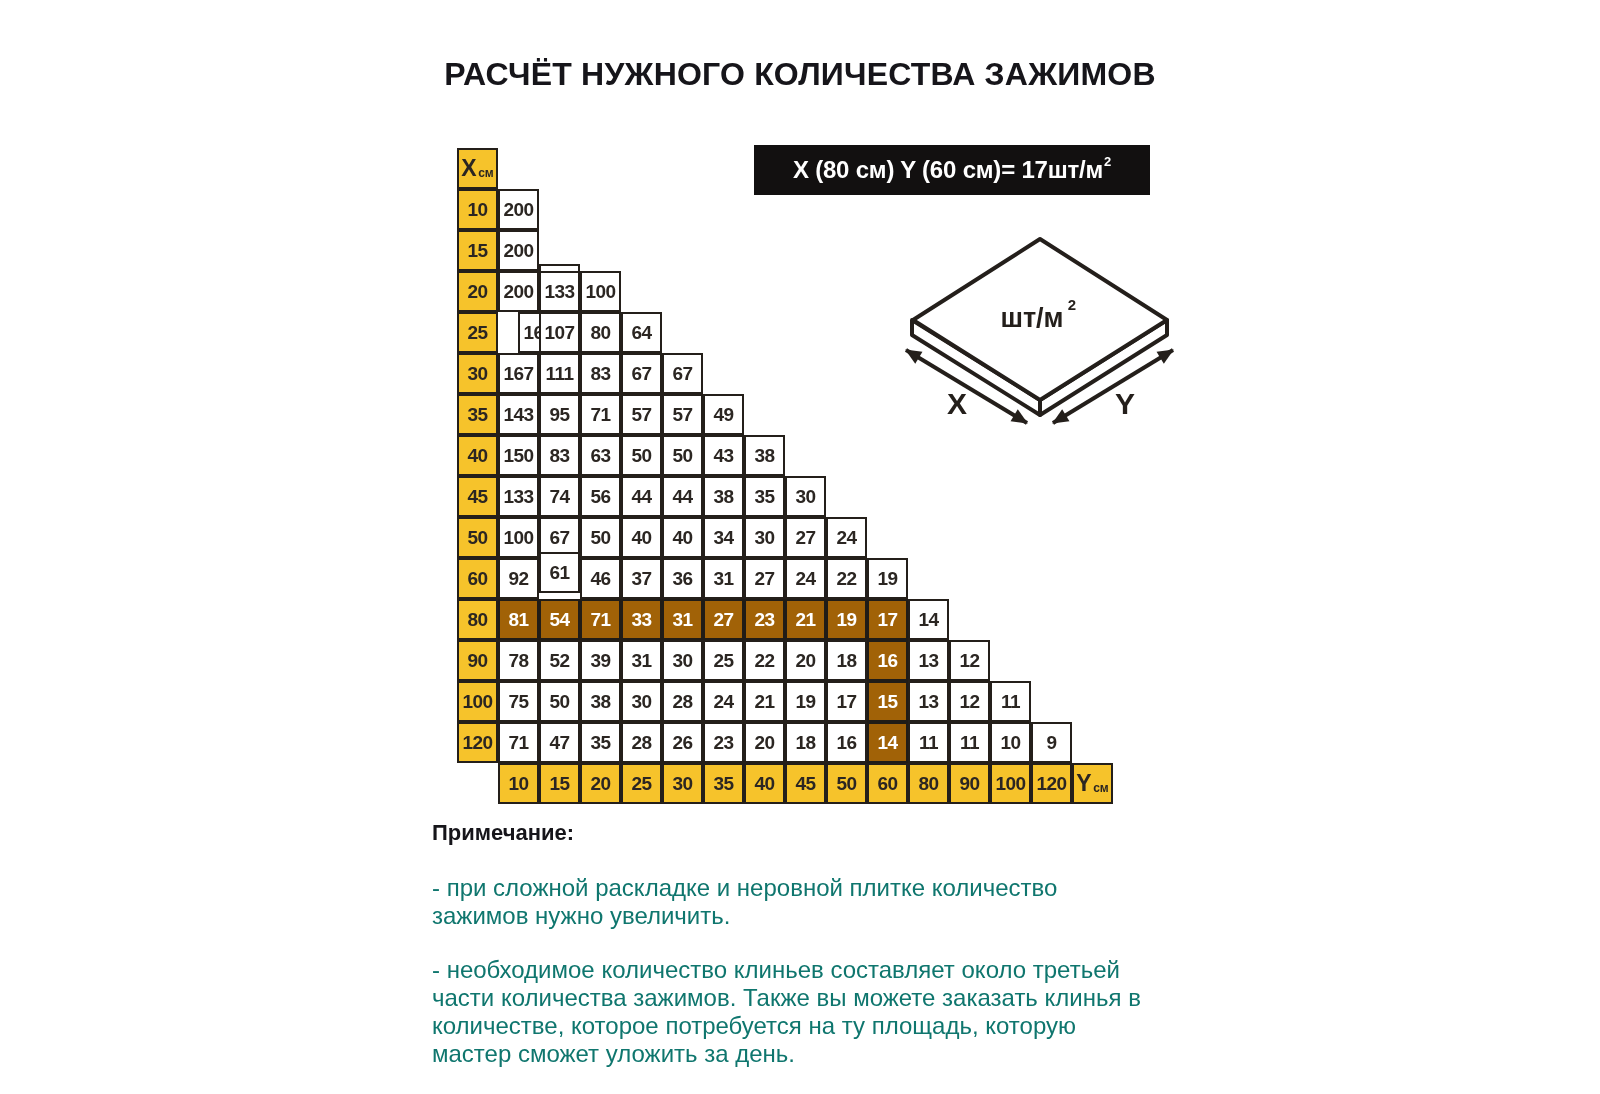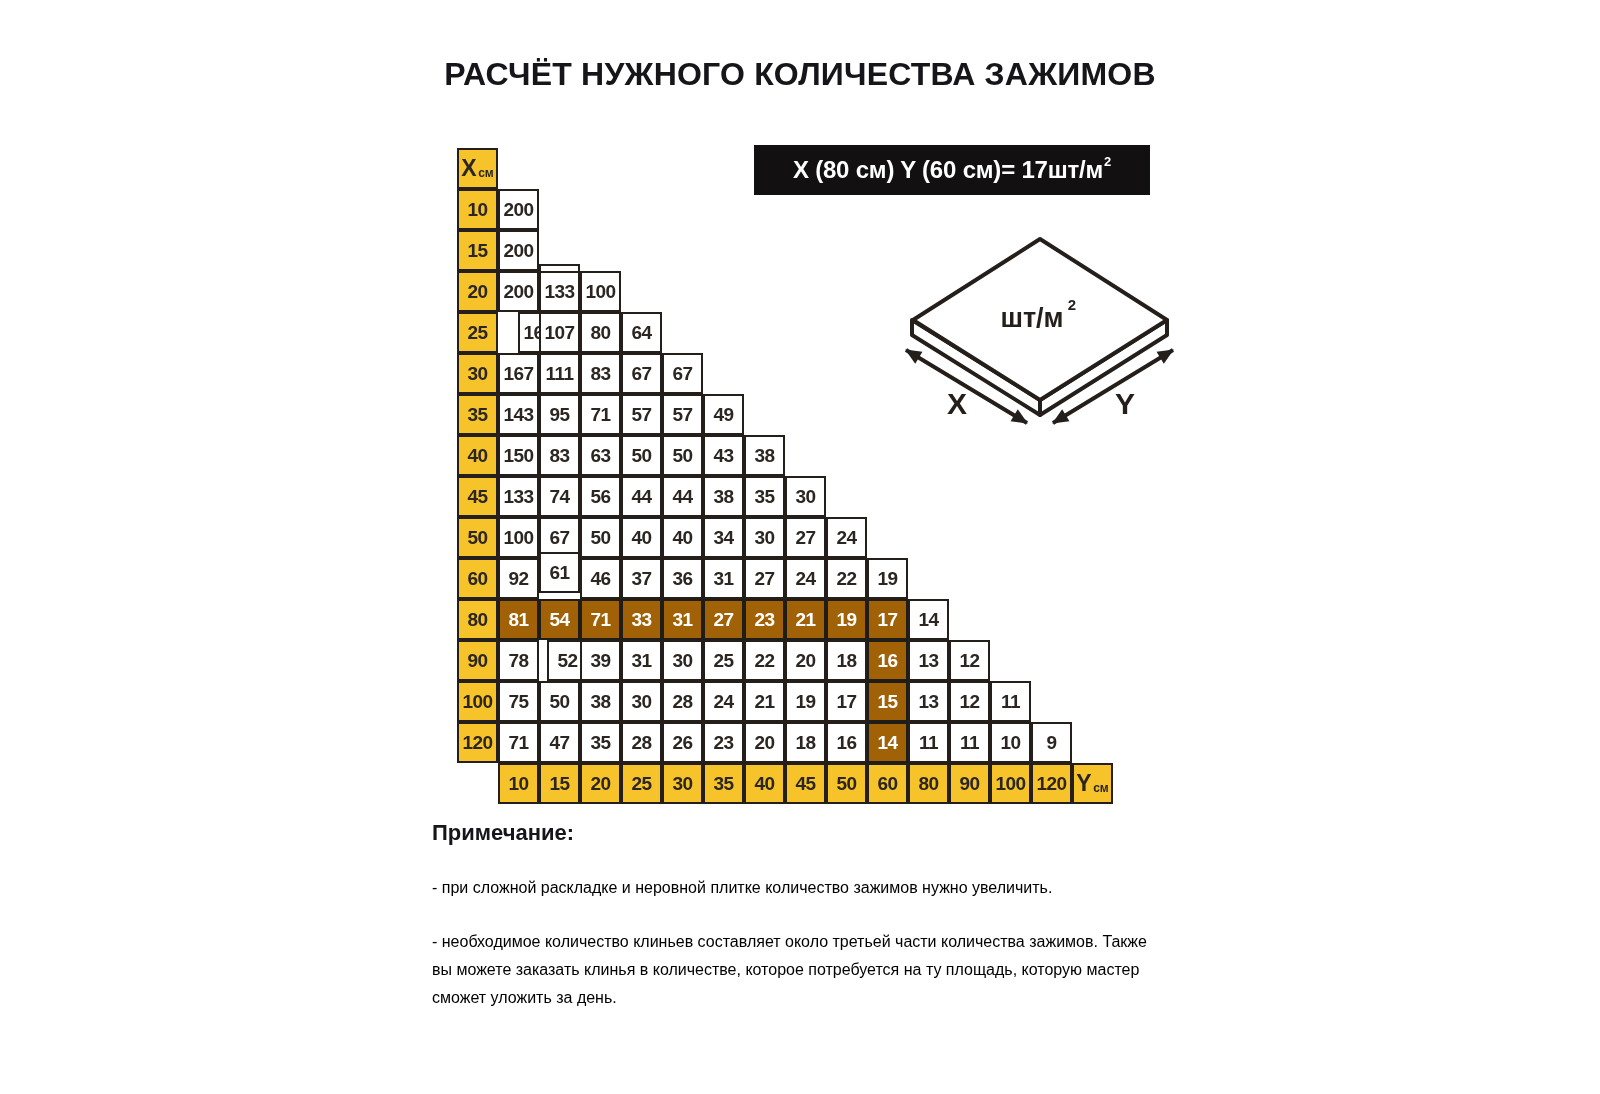--- a/index.html
+++ b/index.html
@@ -74,23 +74,23 @@
     left: 432px; top: 820px;
     width: 724px;
   }
   .notes h3 {
     font-size: 22px;
     font-weight: 700;
     color: #16151a;
     margin-bottom: 28px;
   }
   .notes p {
-    font-size: 16px;
+    font-size: 24px;
     line-height: 28px;
-    color: #000000;
+    color: #0f766e;
     margin-bottom: 26px;
   }
 </style>
 </head>
 <body>
 
 <h1 class="title">РАСЧЁТ НУЖНОГО КОЛИЧЕСТВА ЗАЖИМОВ</h1>
 
 <div class="banner">
   <span>X (80 см) Y (60 см)= 17шт/м</span>
@@ -196,21 +196,21 @@
     <div class="cell black" style="left: 164px; top: 451px;">33</div>
     <div class="cell black" style="left: 205px; top: 451px;">31</div>
     <div class="cell black" style="left: 246px; top: 451px;">27</div>
     <div class="cell black" style="left: 287px; top: 451px;">23</div>
     <div class="cell black" style="left: 328px; top: 451px;">21</div>
     <div class="cell black" style="left: 369px; top: 451px;">19</div>
     <div class="cell black" style="left: 410px; top: 451px;">17</div>
     <div class="cell" style="left: 451px; top: 451px;">14</div>
     <div class="cell yellow" style="left: 0px; top: 492px;">90</div>
     <div class="cell" style="left: 41px; top: 492px;">78</div>
-    <div class="cell" style="left: 90px; top: 492px;">52</div>
+    <div class="cell" style="left: 82px; top: 492px;">52</div>
     <div class="cell" style="left: 123px; top: 492px;">39</div>
     <div class="cell" style="left: 164px; top: 492px;">31</div>
     <div class="cell" style="left: 205px; top: 492px;">30</div>
     <div class="cell" style="left: 246px; top: 492px;">25</div>
     <div class="cell" style="left: 287px; top: 492px;">22</div>
     <div class="cell" style="left: 328px; top: 492px;">20</div>
     <div class="cell" style="left: 369px; top: 492px;">18</div>
     <div class="cell black" style="left: 410px; top: 492px;">16</div>
     <div class="cell" style="left: 451px; top: 492px;">13</div>
     <div class="cell" style="left: 492px; top: 492px;">12</div>

